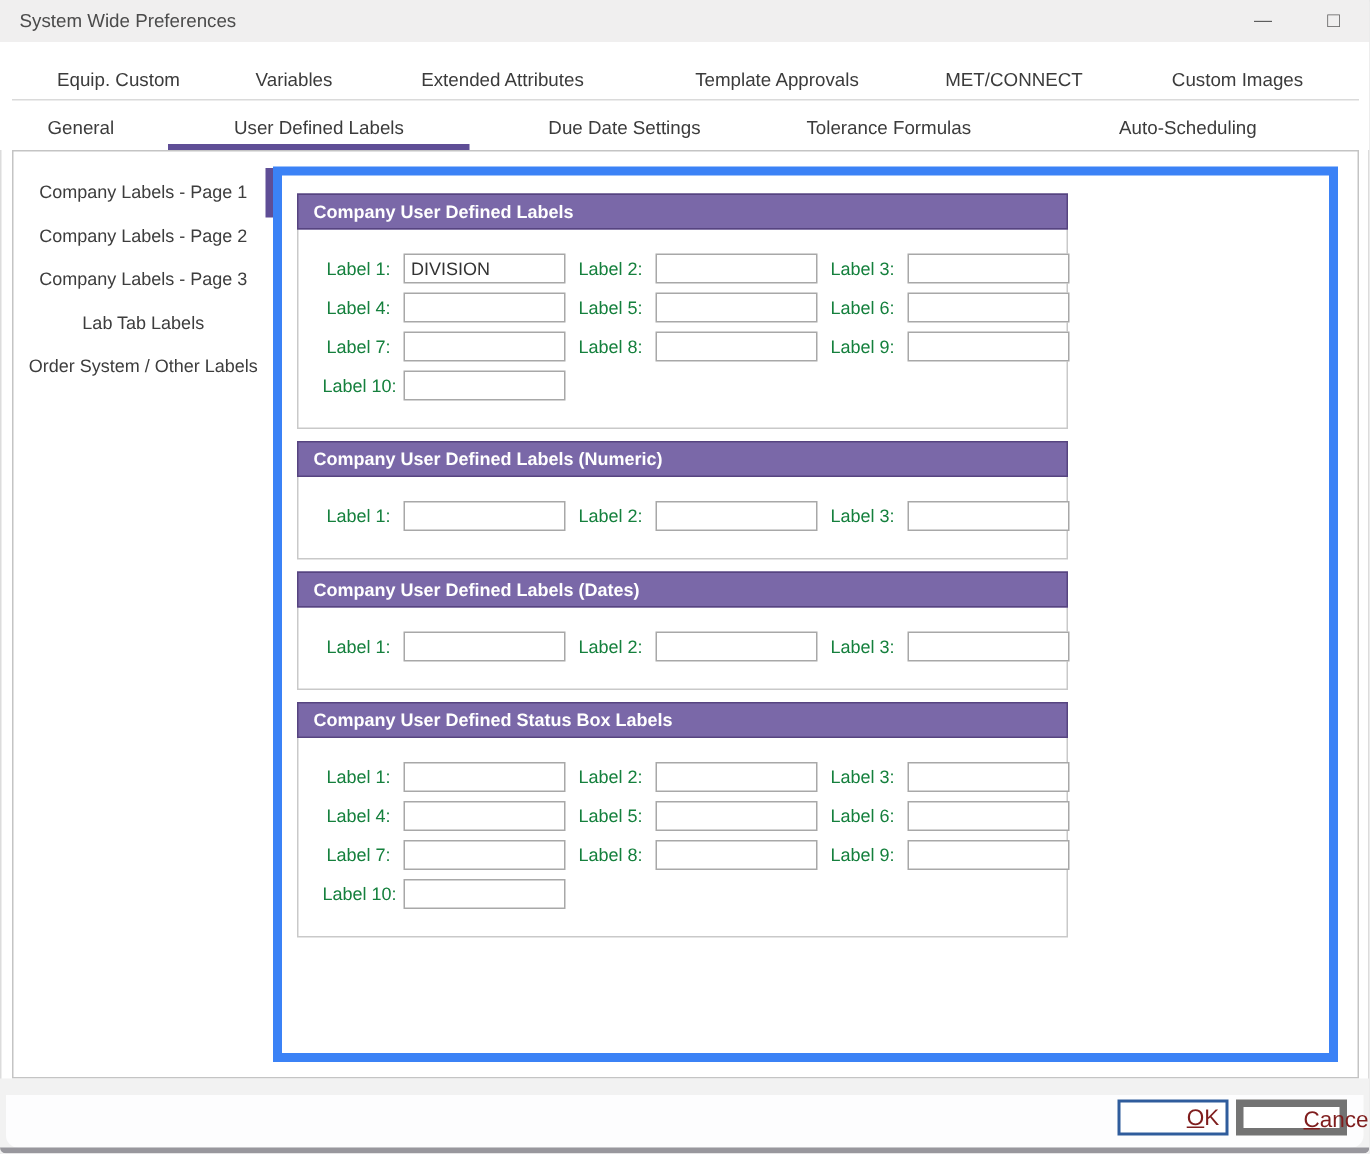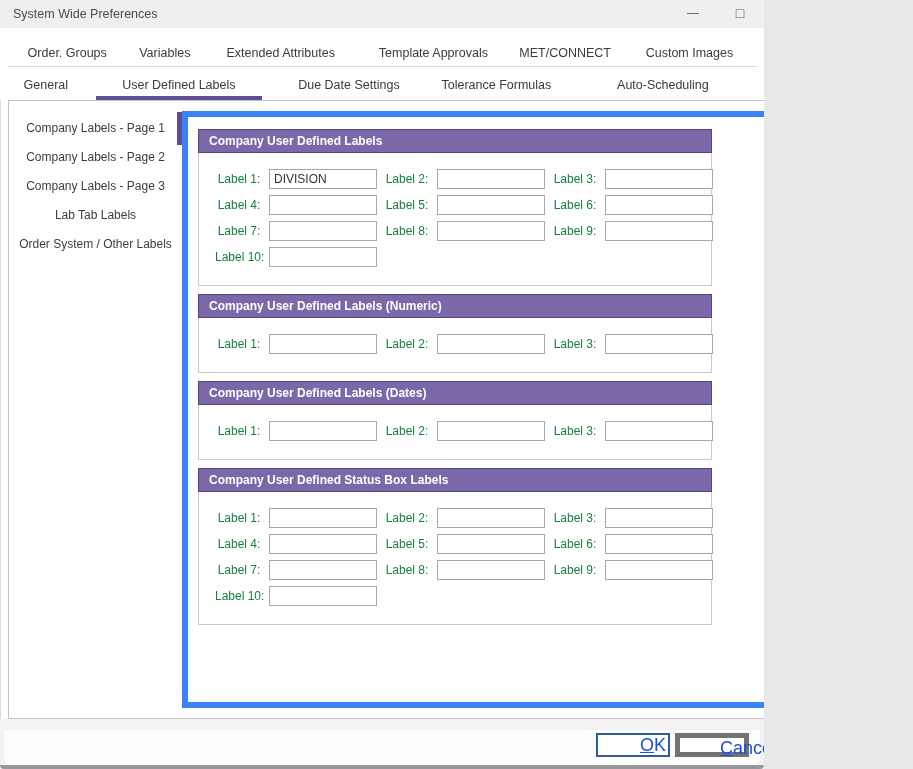--- a/index.html
+++ b/index.html
@@ -1,20 +1,20 @@
 <!DOCTYPE html>
 <html><head>
 <meta charset="utf-8">
 <style>
   * { margin:0; padding:0; box-sizing:border-box; }
   html,body { background:#e8e8e8; }
   body { font-family:"Liberation Sans", sans-serif; }
 
   .window {
-    position:relative; width:764px; height:769px; background:#fff; overflow:hidden;
+    position:relative; width:913px; height:769px; background:#fff; overflow:hidden;
     box-shadow: inset 1px 0 0 #dcdcdc, inset -1px 0 0 #dcdcdc, inset 0 1px 0 #dcdcdc;
   }
 
   
   .titlebar { position:absolute; top:0; left:0; right:0; height:28px; background:#f0efef; }
   .title-text { position:absolute; left:13px; top:0; line-height:28px; font-size:12.5px; color:#4b4b4b; }
   .tb-btn { position:absolute; top:0; width:34px; height:28px; text-align:center; line-height:26px; color:#5d5d5d; cursor:default; }
   .tb-btn.min { right:54px; font-size:12px; }
   .tb-btn.max { right:7px; font-size:14px; }
 
@@ -54,21 +54,21 @@
                 column-gap:6px; row-gap:6px; padding:16px 0 18px 16px; align-items:center; }
   .f-label { font-size:12px; color:#15803d; text-align:center; line-height:20px; white-space:nowrap; }
   .f-input { width:108px; height:20px; border:1px solid #a8a8a8; background:#fff;
              font-family:"Liberation Sans", sans-serif; font-size:12px; color:#333;
              padding:0 4px; outline:none; border-radius:0; }
 
   
   .footer-region { position:absolute; left:0; top:719px; width:100%; height:50px; background:#f2f2f2; }
   .footer-card { position:absolute; left:4px; right:4px; top:11px; height:35px; background:#fdfdfe; border-radius:0 0 8px 8px; }
   .btn { position:absolute; top:3px; height:24px; width:74px; background:#fff; text-align:center;
-         font-family:"Liberation Sans", sans-serif; font-size:18px; color:#1d4ed8; cursor:default; border-radius:0;padding-left:40px; }
+         font-family:"Liberation Sans", sans-serif; font-size:15px; color:#7f1d1d; cursor:default; border-radius:0;padding-left:40px; }
   .btn.ok { right:90px; border:2px solid #2f5c9c; }
   .btn.cancel { right:11px; border:5px solid #737373; }
   .mn { text-decoration:underline; }
 
   .bottom-edge { position:absolute; left:0; bottom:0; width:100%; height:4px; background:#98979d; border-radius:0 0 7px 7px; }
 </style>
 </head>
 <body>
 
 <div class="window">
@@ -78,21 +78,21 @@
     <div class="tb-btn min">
       <span>—</span>
     </div>
     <div class="tb-btn max">
       <span>□</span>
     </div>
   </div>
 
   <div class="tabs-region">
     <div class="tab-row" id="tab-row-1">
-        <div class="tab"><span>Order. Groups</span></div>
+        <div class="tab"><span>Equip. Custom</span></div>
         <div class="tab"><span>Variables</span></div>
         <div class="tab"><span>Extended Attributes</span></div>
         <div class="tab"><span>Template Approvals</span></div>
         <div class="tab"><span>MET/CONNECT</span></div>
         <div class="tab"><span>Custom Images</span></div>
       </div>
     <div class="tab-row" id="tab-row-2">
         <div class="tab"><span>General</span></div>
         <div class="tab selected"><span>User Defined Labels</span></div>
         <div class="tab"><span>Due Date Settings</span></div>

